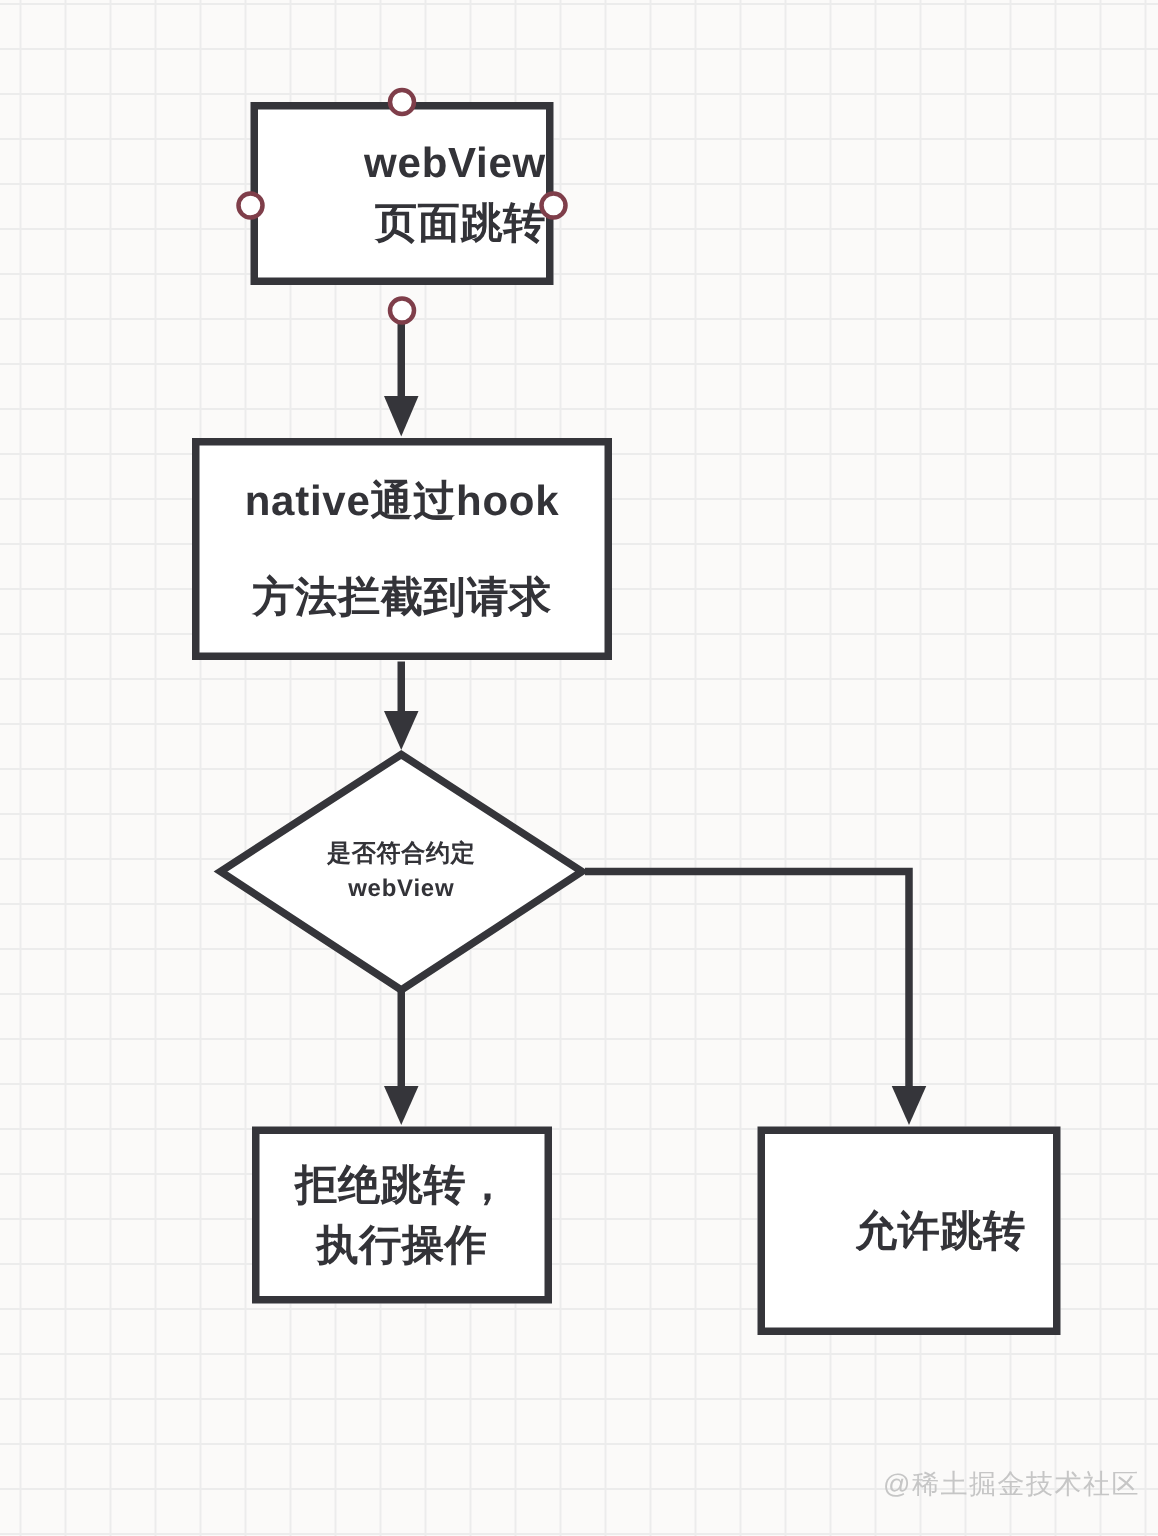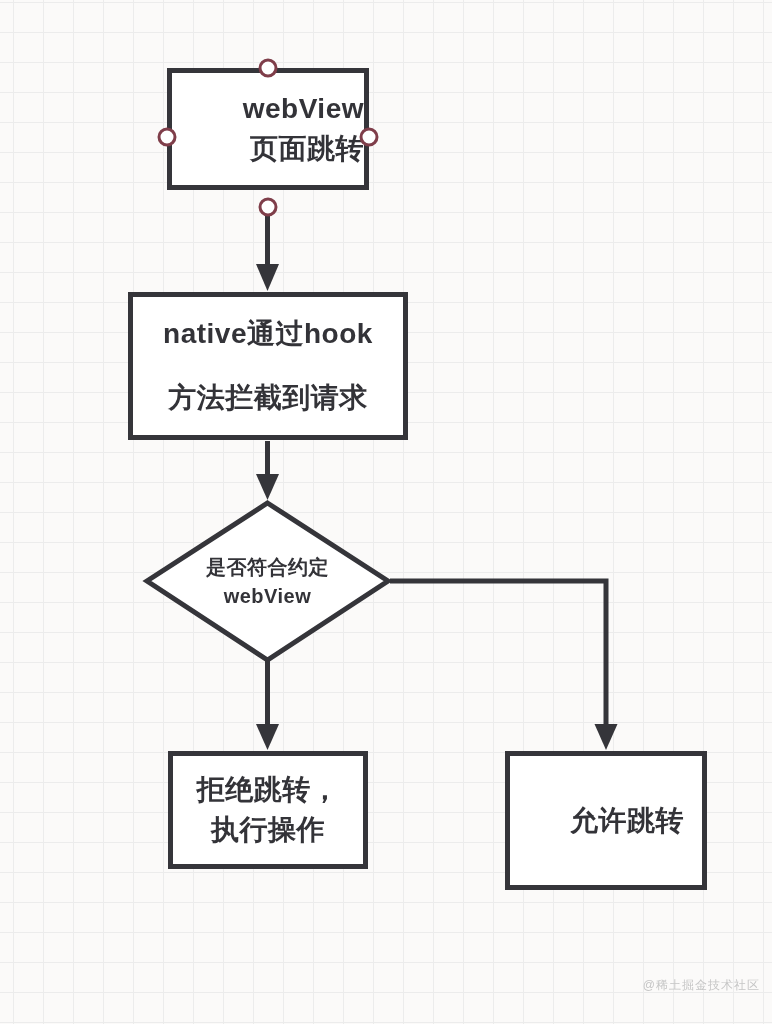--- a/index.html
+++ b/index.html
@@ -53,38 +53,38 @@
     line-height: 1.42;
     letter-spacing: 0.5px;
   }
   .node.rect {
     background: var(--node-fill, #ffffff);
     border: 5px solid var(--stroke-color, #35353a);
   }
   .node.diamond-label {
     background: transparent;
     border: none;
-    font-size: 20px;
+    font-size: 16px;
   }
   .handle {
     position: absolute;
     width: 13px;
     height: 13px;
     border-radius: 50%;
     background: var(--handle-fill, #ffffff);
     border: 3px solid var(--handle-border, #7f3e4a);
     box-sizing: content-box;
     transform: translate(-50%, -50%);
   }
   .watermark {
     position: absolute;
     right: 12px;
     top: 977px;
     color: var(--watermark-color, #c6c6c6);
-    font-size: 12px;
+    font-size: 18px;
     letter-spacing: 1px;
     user-select: none;
   }
 </style>
 </head>
 <body>
 
 <div class="canvas">
 
   <svg class="connector-layer" viewBox="0 0 772 1024" xmlns="http://www.w3.org/2000/svg">

